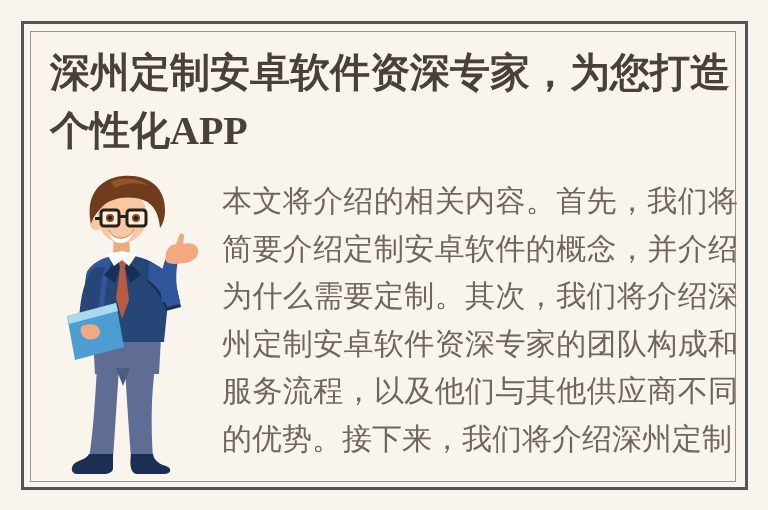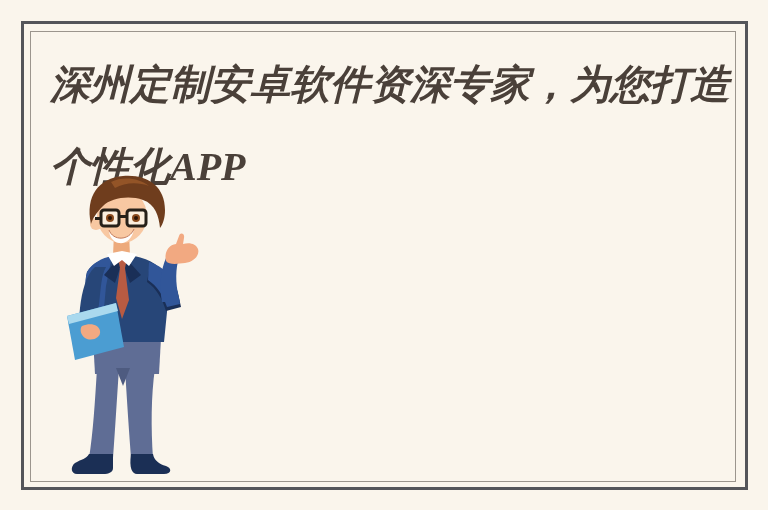--- a/index.html
+++ b/index.html
@@ -24,24 +24,23 @@
     width: 706px; height: 451px;
     box-sizing: border-box;
     border: 1px solid #9b958d;
   }
   .title {
     position: absolute;
     left: 50px; top: 44px;
     width: 700px;
     margin: 0;
     font-family: "Liberation Serif", serif;
-    font-style: italic;
     font-weight: 700;
     font-size: 40px;
-    line-height: 82px;
+    line-height: 58px;
     color: #4a4039;
     word-break: break-all;
   }
   .body-text {
     position: absolute;
     left: 222px; top: 177px;
     width: 516px; height: 287px;
     margin: 0;
     font-family: "Liberation Sans", sans-serif;
     font-size: 30px;
@@ -124,14 +123,15 @@
       </g>
       <circle cx="55" cy="46" r="4" fill="#8a4a1d"></circle>
       <circle cx="55" cy="46" r="2" fill="#2b1407"></circle>
       <circle cx="81" cy="46" r="4" fill="#8a4a1d"></circle>
       <circle cx="81" cy="46" r="2" fill="#2b1407"></circle>
       <path stroke-width="1" d="M 54,58 C 58,69 74,69 79,57 C 77,68 70,72 64,71 C 58,70 54,64 54,58 Z" fill="#ffffff"></path>
       <path fill="none" stroke-width="1" d="M 54,58 C 58,69 74,69 79,57" stroke="#c27a5a"></path>
     </g>
   </svg>
 
+  <p class="body-text">本文将介绍的相关内容。首先，我们将简要介绍定制安卓软件的概念，并介绍为什么需要定制。其次，我们将介绍深州定制安卓软件资深专家的团队构成和服务流程，以及他们与其他供应商不同的优势。接下来，我们将介绍深州定制</p>
 
 </div>
 
 </body></html>

